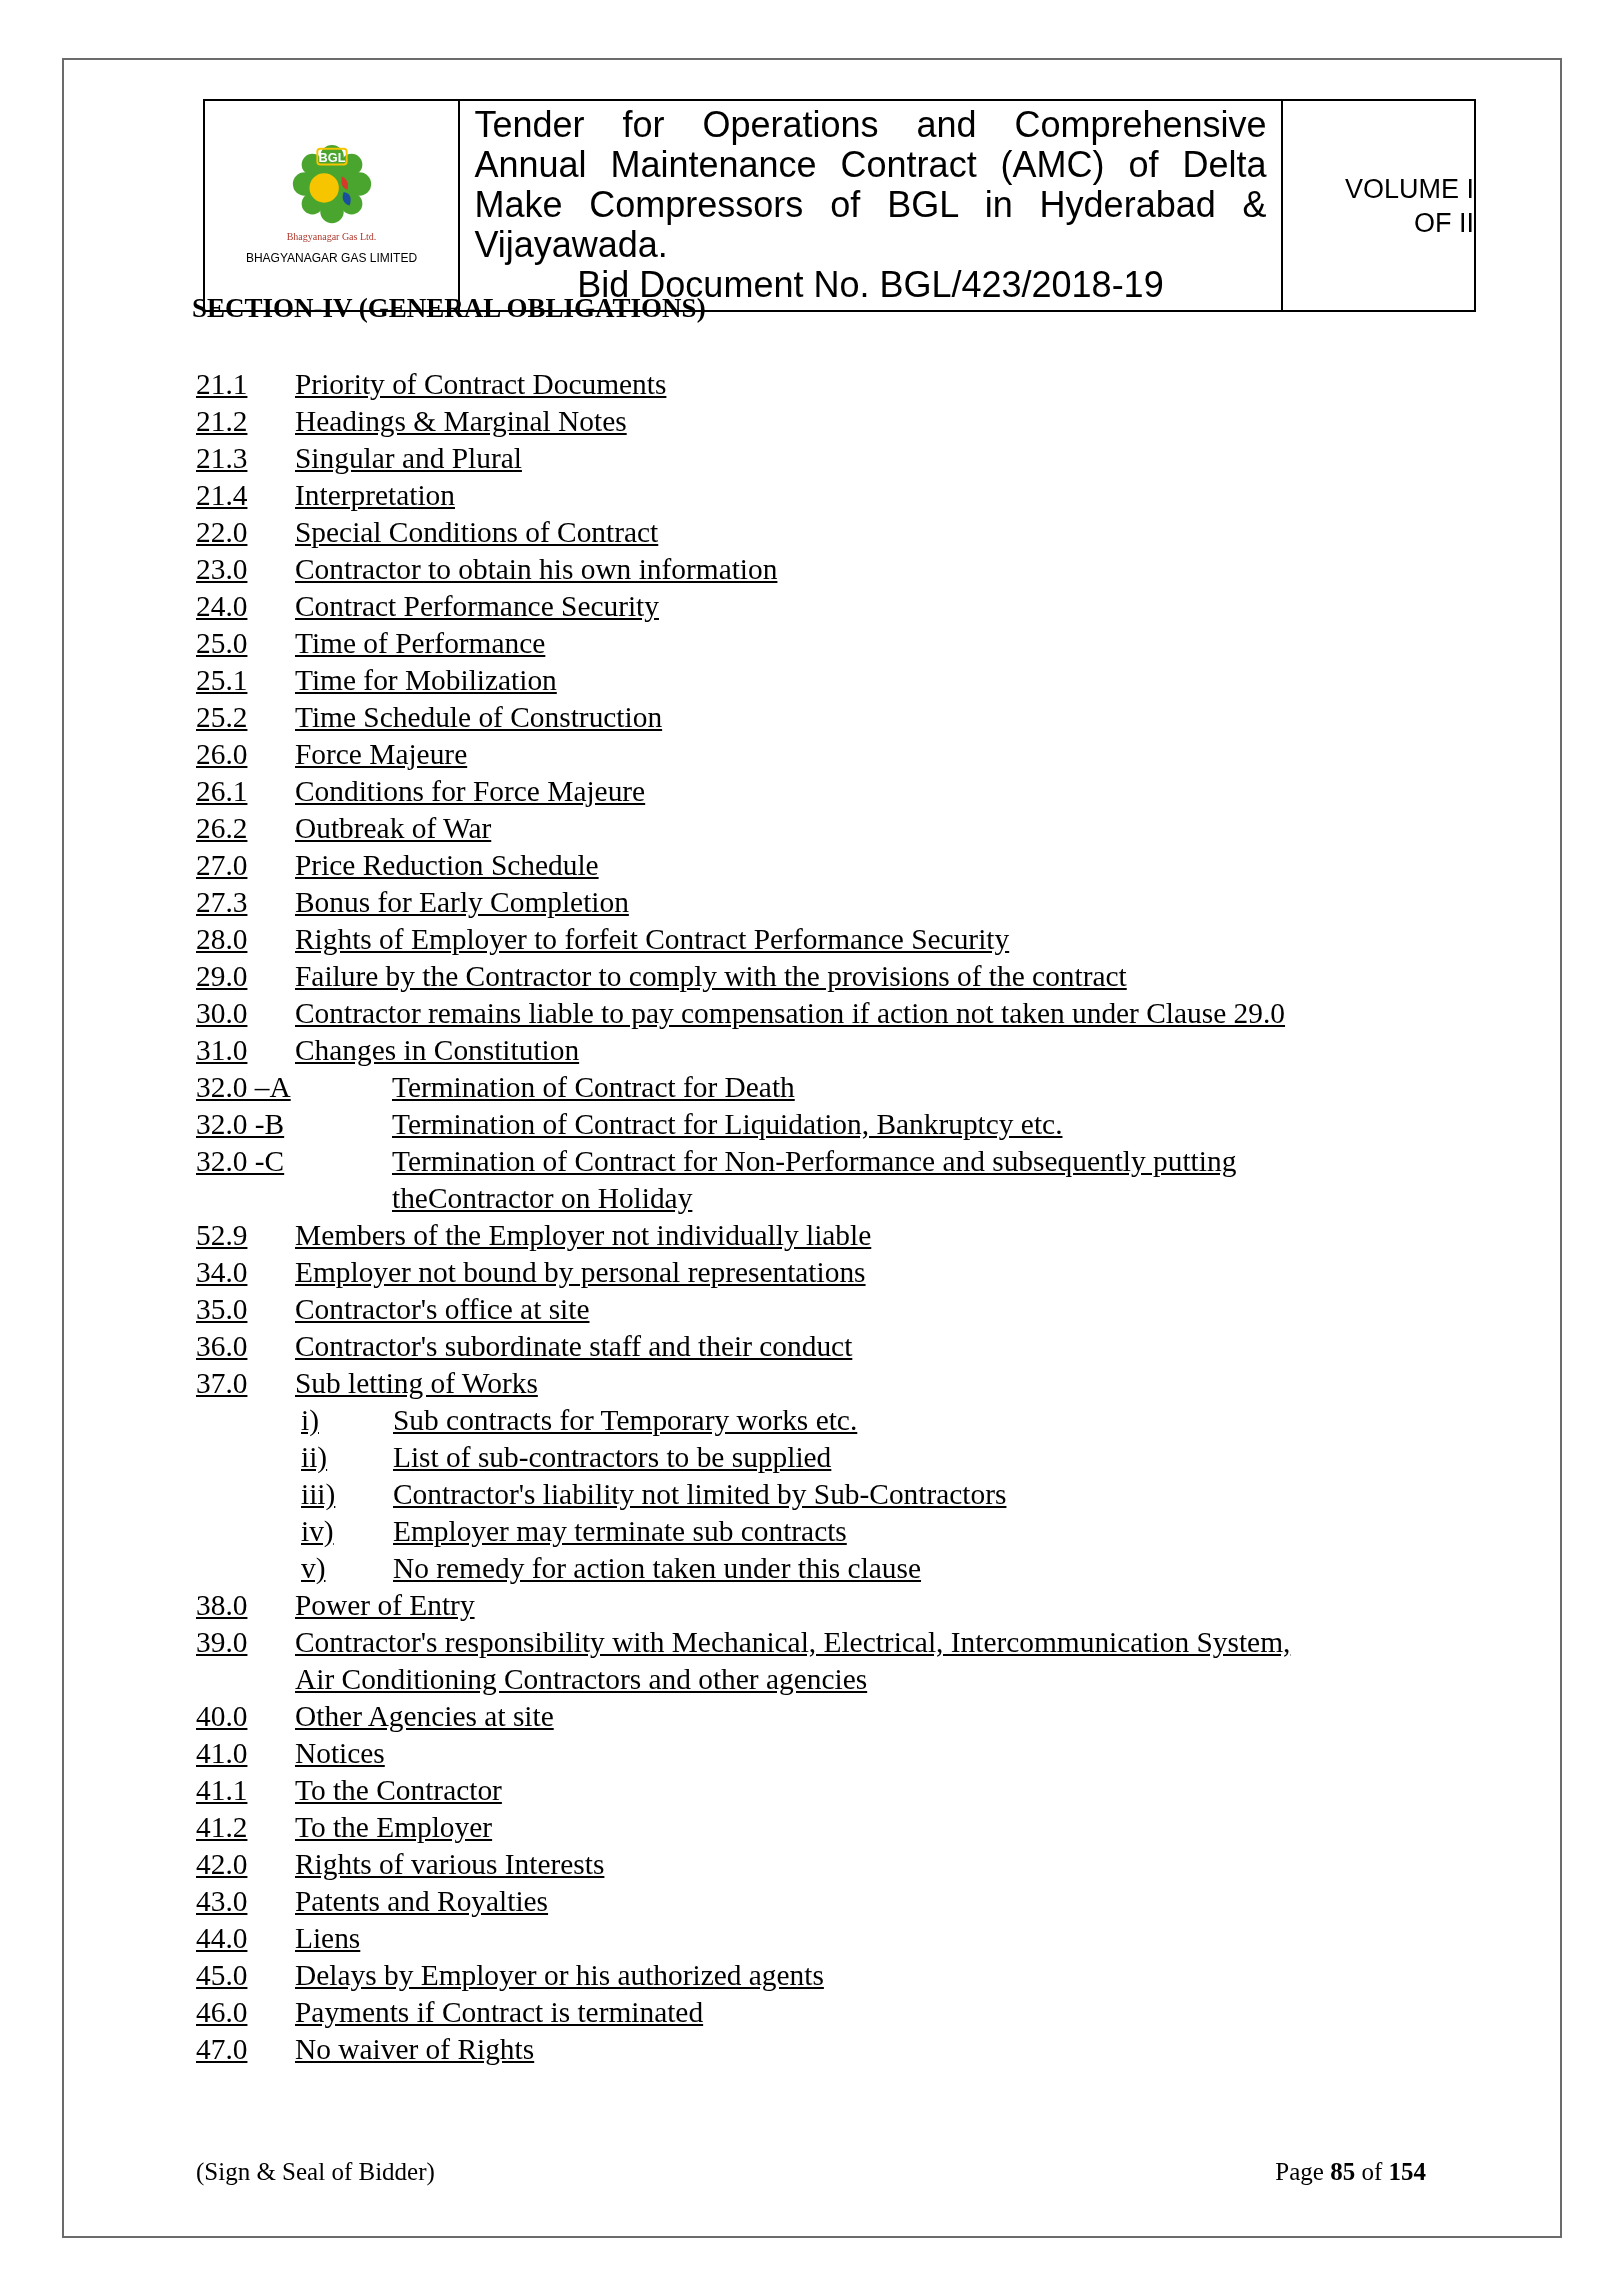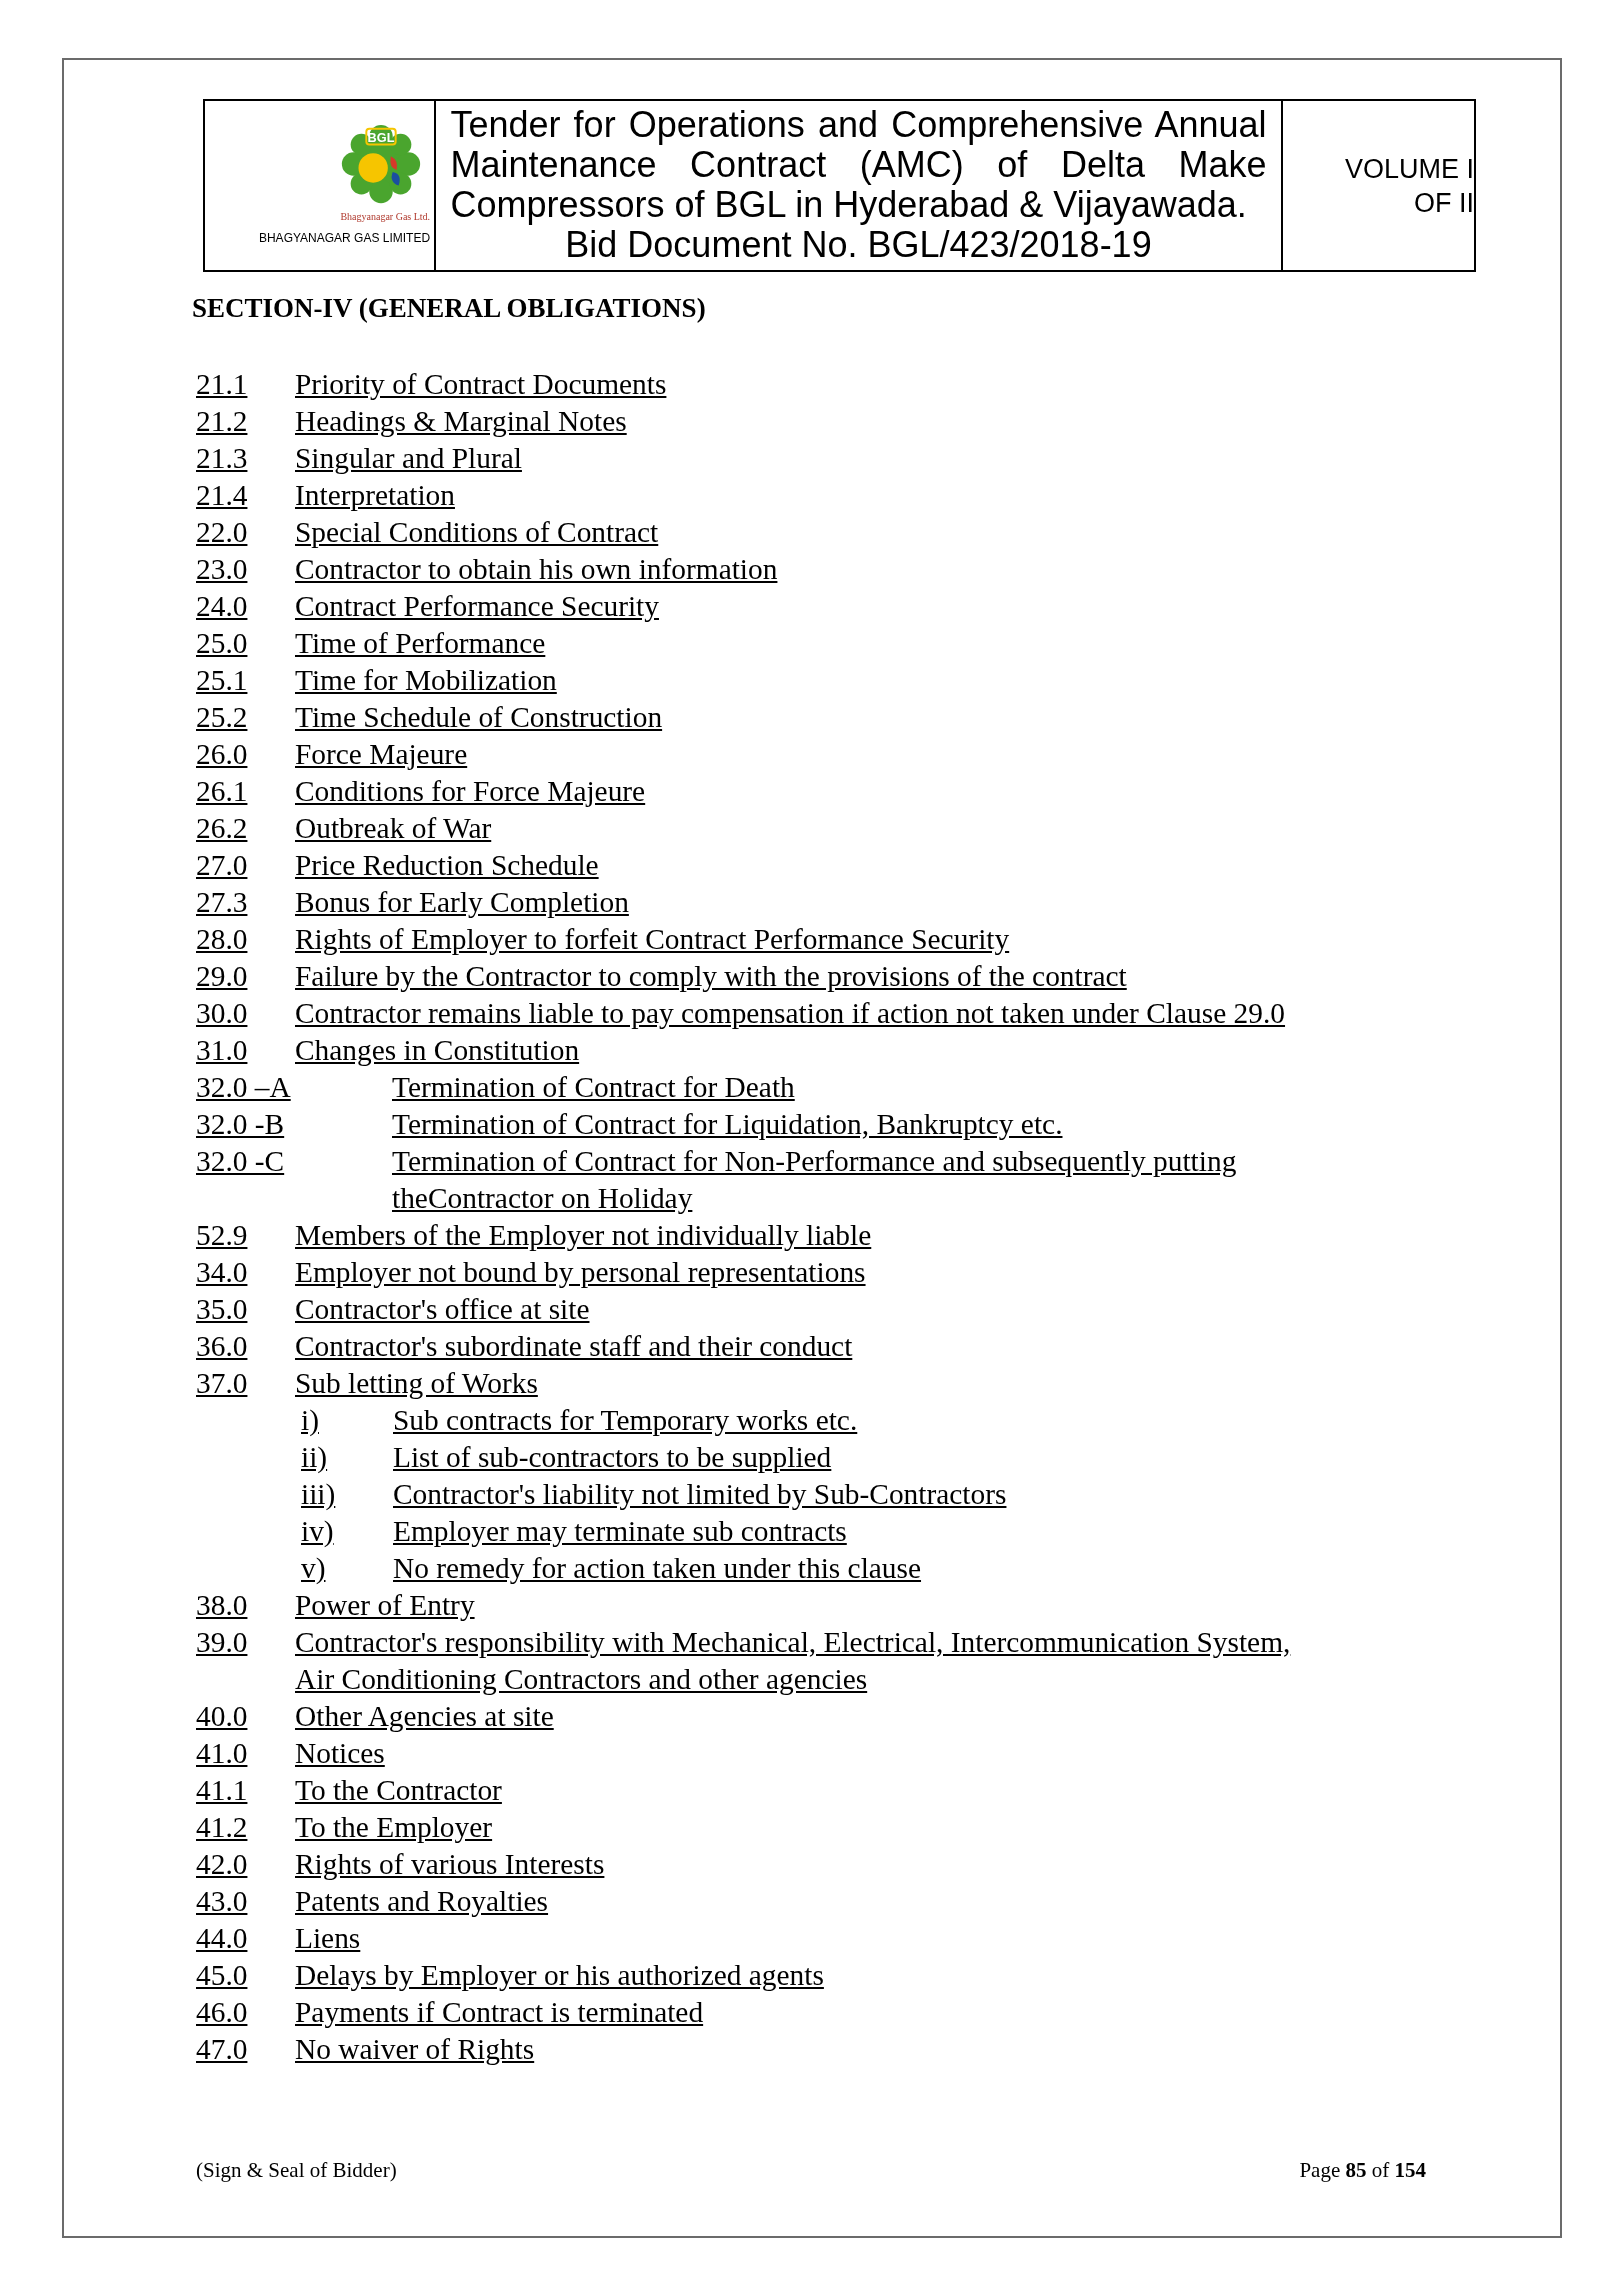--- a/index.html
+++ b/index.html
@@ -23,25 +23,25 @@
   .header-table {
     position: absolute;
     left: 203px; top: 99px;
     width: 1273px;
     display: flex;
     border: 2.6px solid #000;
     font-family: "Liberation Sans", sans-serif;
     background: #fff;
   }
   .logo-cell {
-    width: 231px;
+    width: 255px;
     border-right: 2.6px solid #000;
     display: flex;
     flex-direction: column;
-    align-items: flex-end;
+    align-items: center;
     justify-content: center;
     padding: 5.2px 3.9px;
     text-align: center;
   }
   .logo-tagline {
     font-size: 10px;
     color: #b03a2e;
     margin-top: -3.9px;
     font-family: "Liberation Serif", serif;
   }
@@ -89,21 +89,21 @@
   .toc-row.roman { padding-left: 105px; }
   .toc-row.roman .toc-num { flex-basis: 92px; }
   .toc-text { flex: 1; }
   
   .footer {
     position: absolute;
     left: 196px; top: 2158px;
     width: 1230px;
     display: flex;
     justify-content: space-between;
-    font-size: 21px;
+    font-size: 25px;
   }
   .footer b { font-weight: bold; }
 </style>
 </head>
 <body>
 
 <div class="page">
   <div class="page-border"></div>
 
   <div class="header-table">

